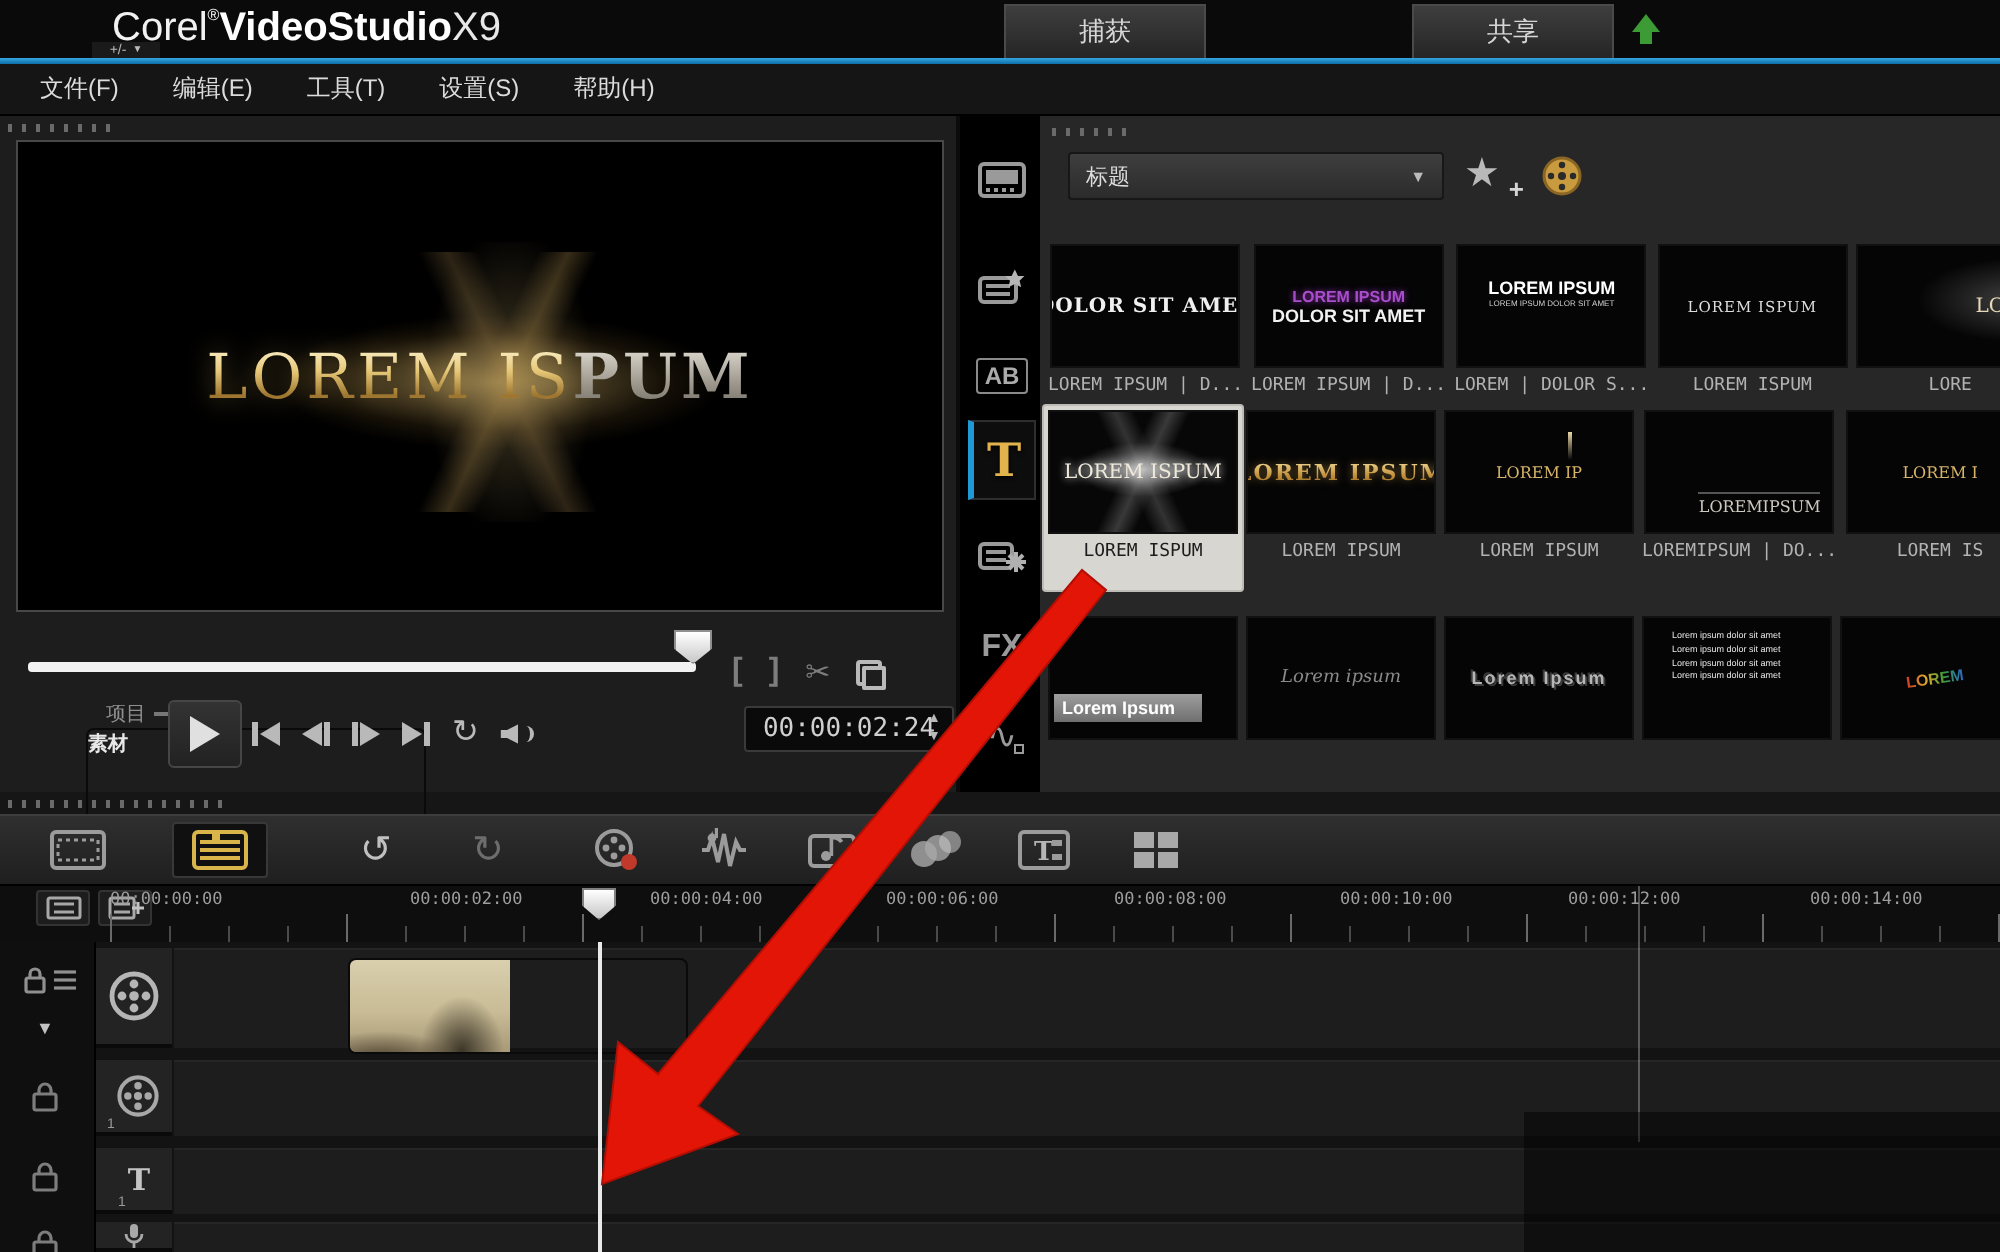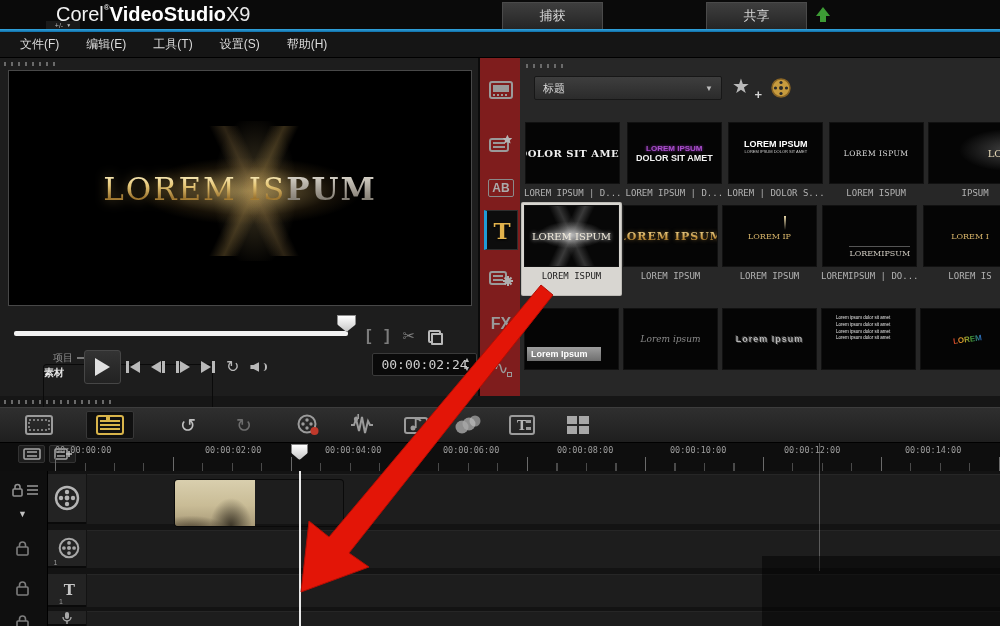--- a/index.html
+++ b/index.html
@@ -78,21 +78,21 @@
       clip-path:polygon(0 30%,35% 30%,100% 0,100% 100%,35% 70%,0 70%); }
   .spk .wave { position:absolute; left:9px; top:2px; width:8px; height:8px; border:2px solid #b9b9b9;
       border-left:none; border-top:none; border-bottom:none; border-radius:50%; }
   .timecode-box { left:372px; top:295px; width:105px; height:23px; background:#0a0a0a; border:1px solid #3a3a3a;
       border-radius:2px; display:flex; align-items:center; justify-content:center;
       font-family:"DejaVu Sans Mono","Liberation Mono",monospace; font-size:13px; color:#cfcfcf; letter-spacing:0; }
   .tc-spin { left:461px; top:295px; width:12px; height:23px; display:flex; flex-direction:column;
       align-items:center; justify-content:center; font-size:7px; color:#b9b9b9; line-height:1.2; }
 
   
-  .vtoolbar { left:478px; top:58px; width:42px; height:338px; background:#7f1d1d; border-left:2px solid #0b0b0b; }
+  .vtoolbar { left:478px; top:58px; width:42px; height:338px; background:#000000; border-left:2px solid #0b0b0b; }
   .vbtn { left:4px; width:34px; height:32px; display:flex; align-items:center; justify-content:center; color:#9a9a9a; cursor:pointer; }
   .vbtn svg { display:block; }
   .vbtn.ab { font-size:12px; font-weight:bold; color:#ababab; }
   .vbtn.ab span { border:1px solid #8a8a8a; border-radius:2px; padding:1px 3px; }
   .vbtn.tactive { height:40px; background:#0d0d0d; border:1px solid #2e2e2e; border-left:3px solid #1f9ad6;
       font-family:"DejaVu Serif","Liberation Serif",serif; font-size:23px; font-weight:bold; color:#e2b24c;
       text-shadow:0 1px 2px #000; }
   .vbtn.fx { font-size:16px; font-weight:bold; color:#9a9a9a; letter-spacing:0; }
   .motion-sq { position:absolute; right:6px; bottom:7px; width:5px; height:5px; border:1px solid #9a9a9a; }
 
@@ -371,21 +371,21 @@
       <div class="cell">
         <div class="thumb" data-style="small-white">
             <span class="t1">LOREM ISPUM</span>
           </div>
         <div class="cap">LOREM ISPUM</div>
       </div>
       <div class="cell">
         <div class="thumb" data-style="glow-clip">
             <span class="t1">LOREM</span>
           </div>
-        <div class="cap">IPSUM</div>
+        <div class="cap">LORE</div>
       </div>
     </div>
 
     <div class="abs lib-row" style="top:145px">
       <div class="cell selected">
         <div class="thumb" data-style="burst">
             <span class="t1">LOREM ISPUM</span>
           </div>
         <div class="cap">LOREM ISPUM</div>
       </div>

